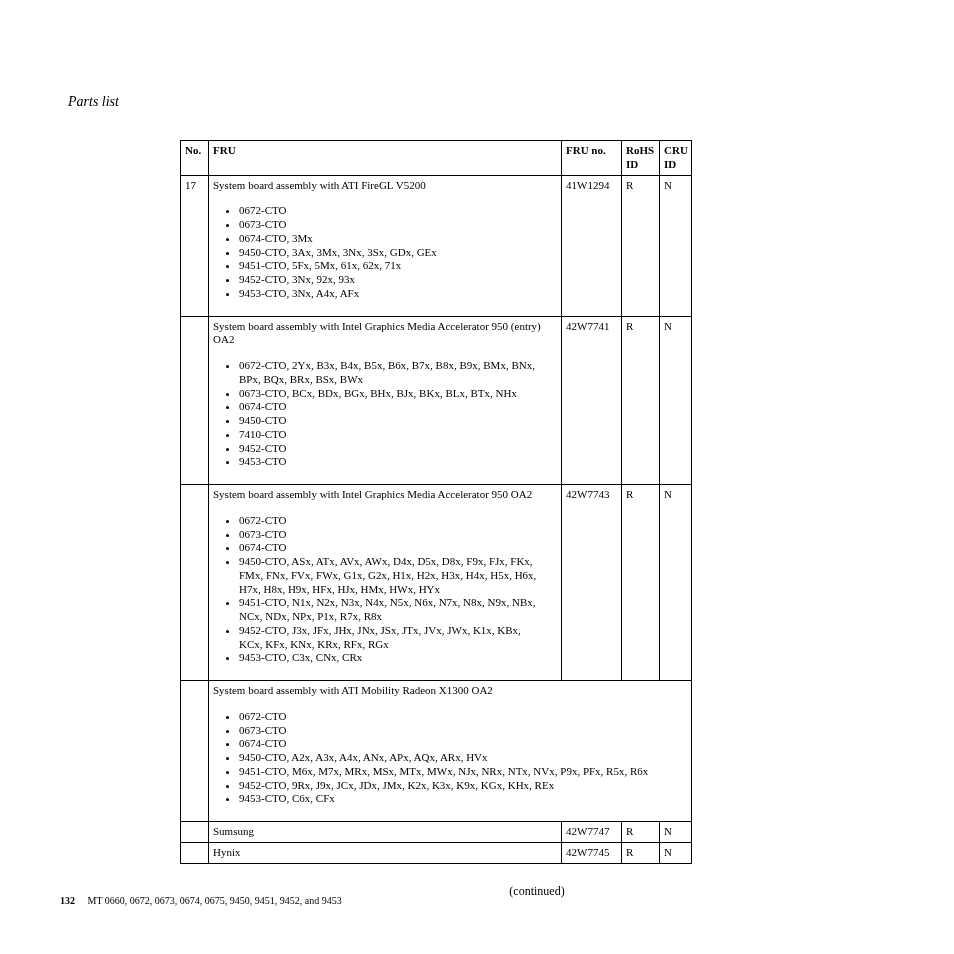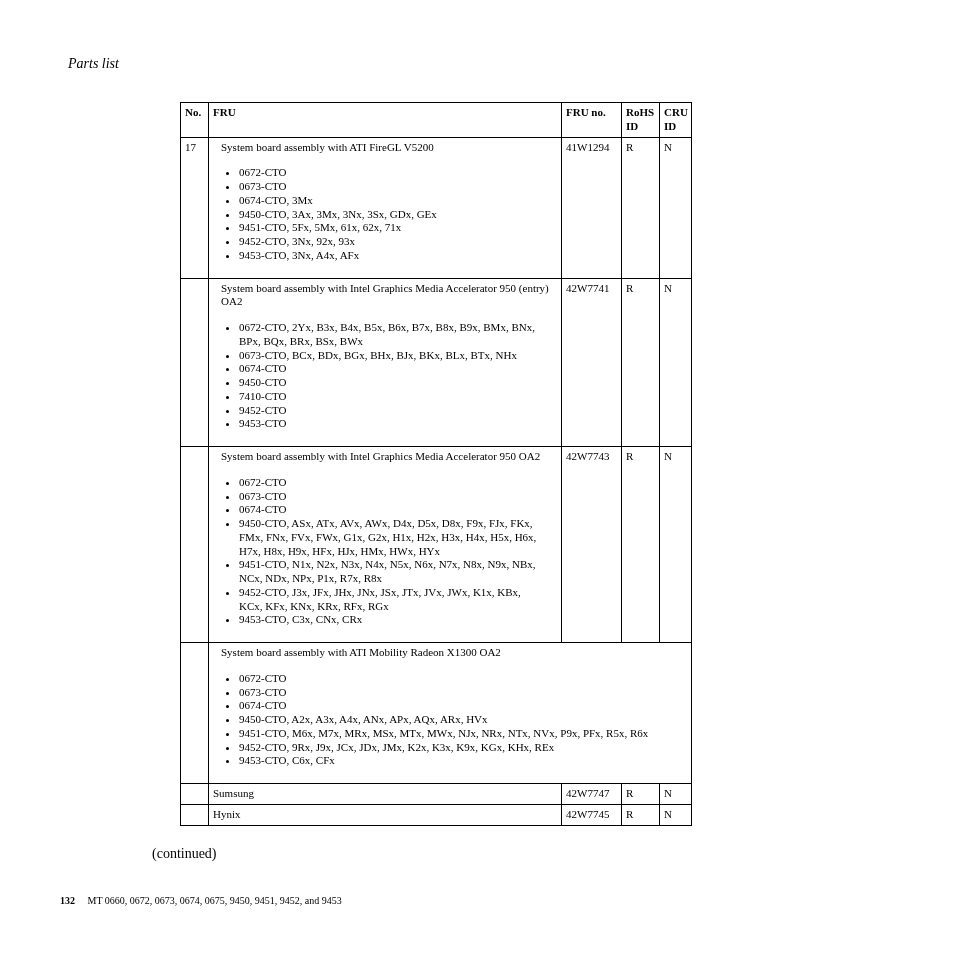--- a/index.html
+++ b/index.html
@@ -7,21 +7,21 @@
     padding: 0;
     background: #fff;
     font-family: "Times New Roman", Times, serif;
     font-size: 12px;
     color: #000;
     width: 954px;
     height: 954px;
     position: relative;
   }
   .page {
-    padding: 56px 60px 0 60px;
+    padding: 94px 60px 0 60px;
     box-sizing: border-box;
   }
   .section-header {
     font-style: italic;
     font-size: 14px;
     margin-bottom: 30px;
     margin-left: 8px;
   }
   table {
     border-collapse: collapse;
@@ -38,36 +38,37 @@
   }
   th {
     font-weight: bold;
     text-align: left;
   }
   col.no { width: 28px; }
   col.fru { }
   col.fruno { width: 60px; }
   col.rohs { width: 38px; }
   col.cru { width: 32px; }
-  .desc-title { display: block; margin-left: 8px; }
+  .desc-title { display: block; }
   ul.bullets {
     margin: 12px;
     padding-left: 14px;
   }
   ul.bullets li {
     list-style: disc;
     text-align: left;
   }
   .indent-sub td:first-child {
     padding-left: 14px;
   }
   .continued {
-    margin-left: 92px;
+    margin-left: 120px;
     margin-top: 20px;
-    font-size: 14px;
+    font-size: 12px;
+    text-align: center;
   }
   .footer {
     position: absolute;
     bottom: 48px;
     left: 60px;
     font-size: 10px;
   }
   .footer .pg {
     font-weight: bold;
     margin-right: 10px;

